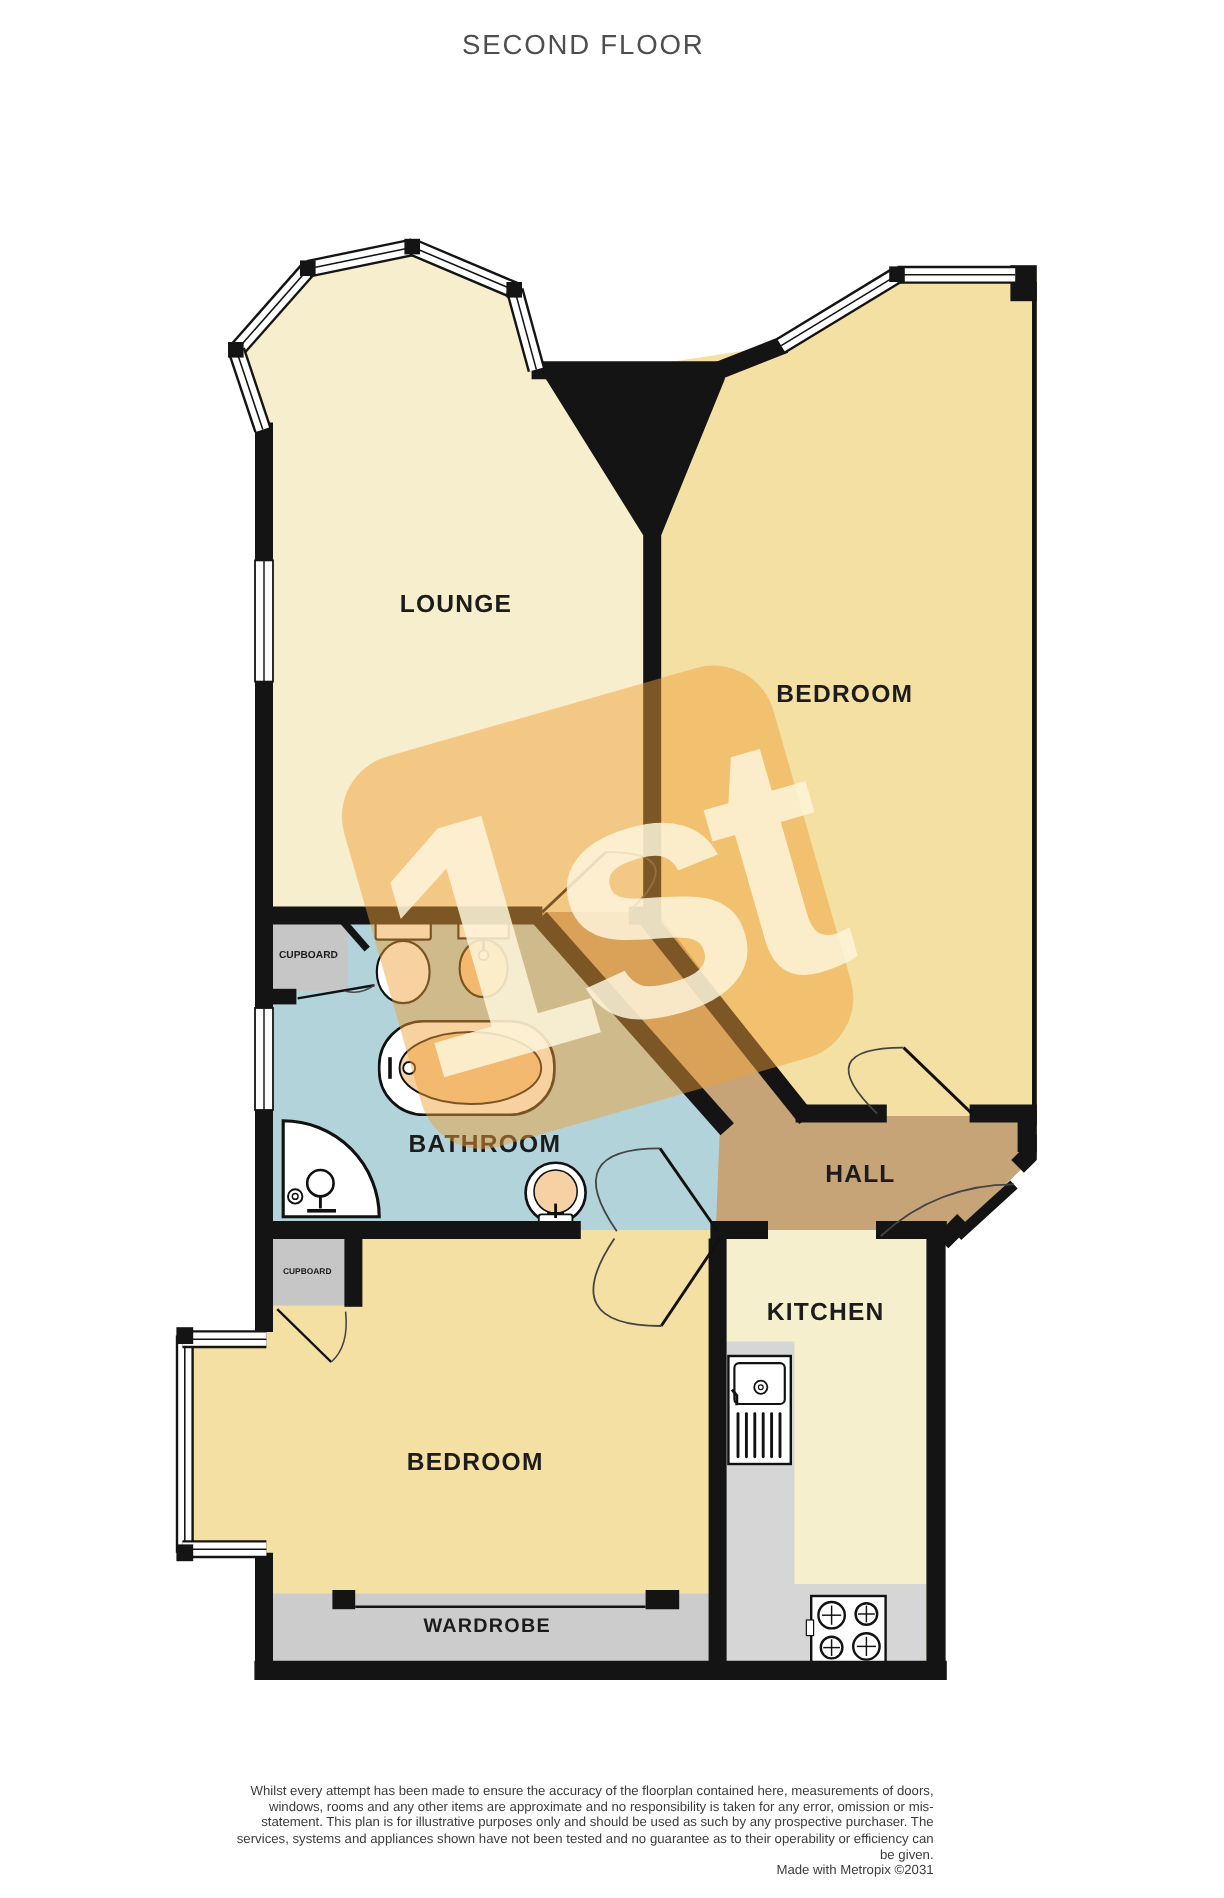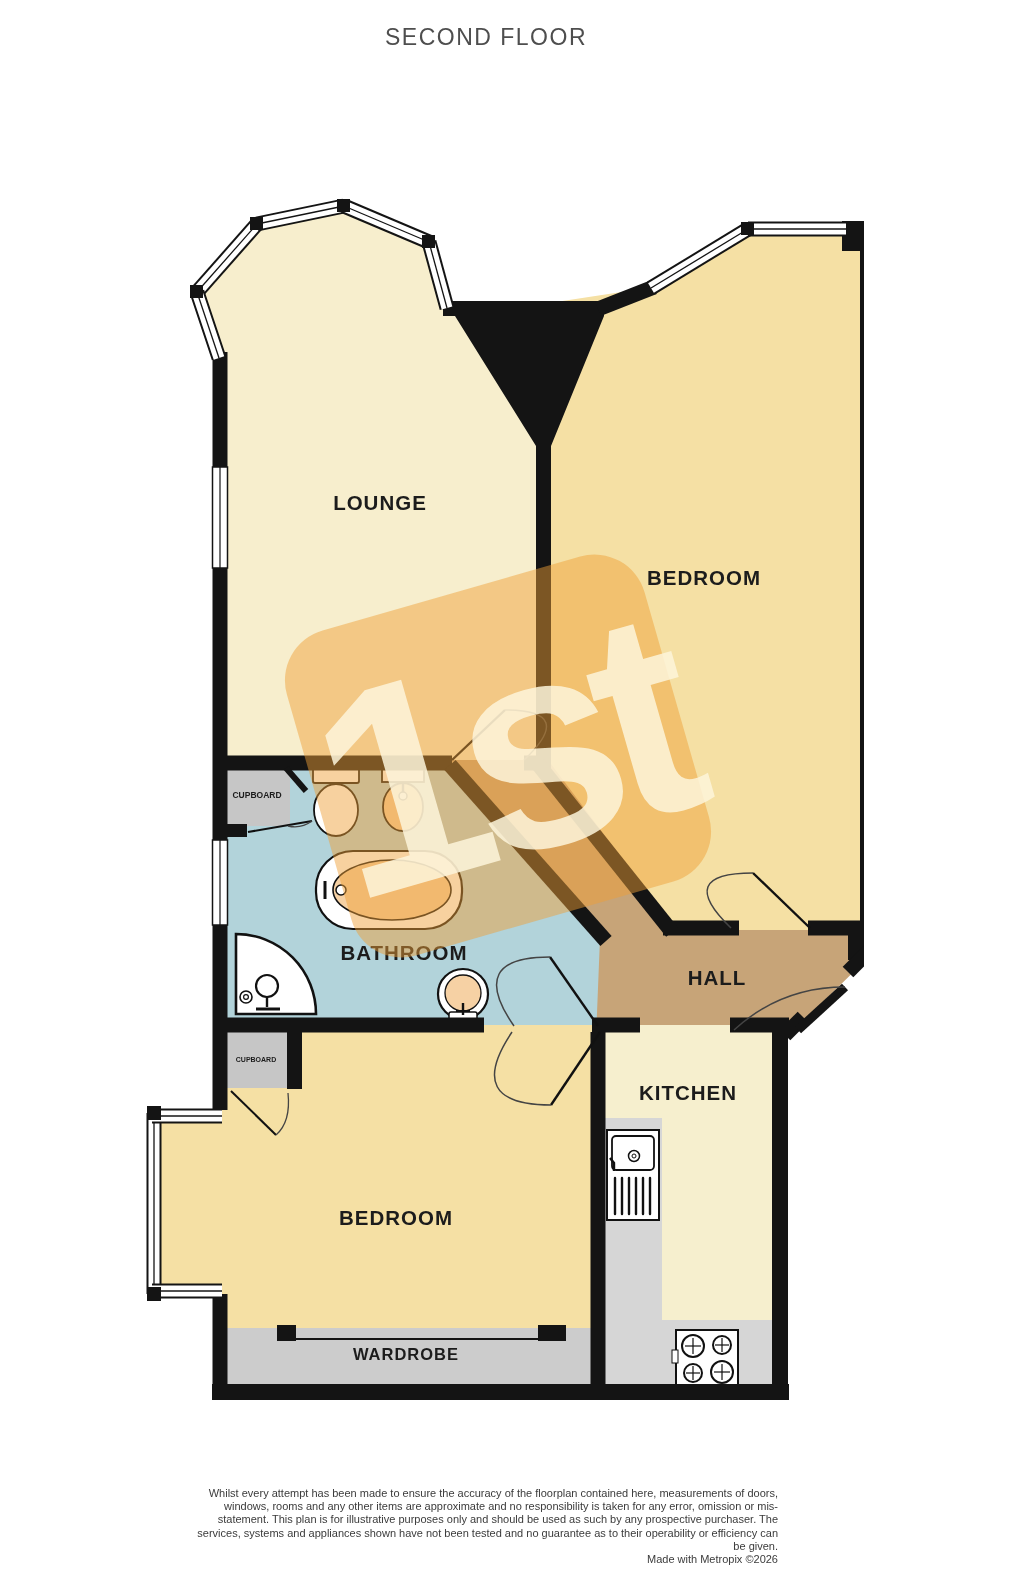--- a/index.html
+++ b/index.html
@@ -270,16 +270,16 @@
       <text class="tiny-label2" x="256" y="1062">CUPBOARD</text>
     </g>
   </svg>
 
   <div class="watermark">
     <span>1st</span>
   </div>
 
   <div class="footer">
     <p>Whilst every attempt has been made to ensure the accuracy of the floorplan contained here, measurements of doors, windows, rooms and any other items are approximate and no responsibility is taken for any error, omission or mis-statement. This plan is for illustrative purposes only and should be used as such by any prospective purchaser. The services, systems and appliances shown have not been tested and no guarantee as to their operability or efficiency can be given.</p>
-    <p>Made with Metropix ©2026</p>
+    <p>Made with Metropix ©2031</p>
   </div>
 
 </div>
 
 </body></html>

